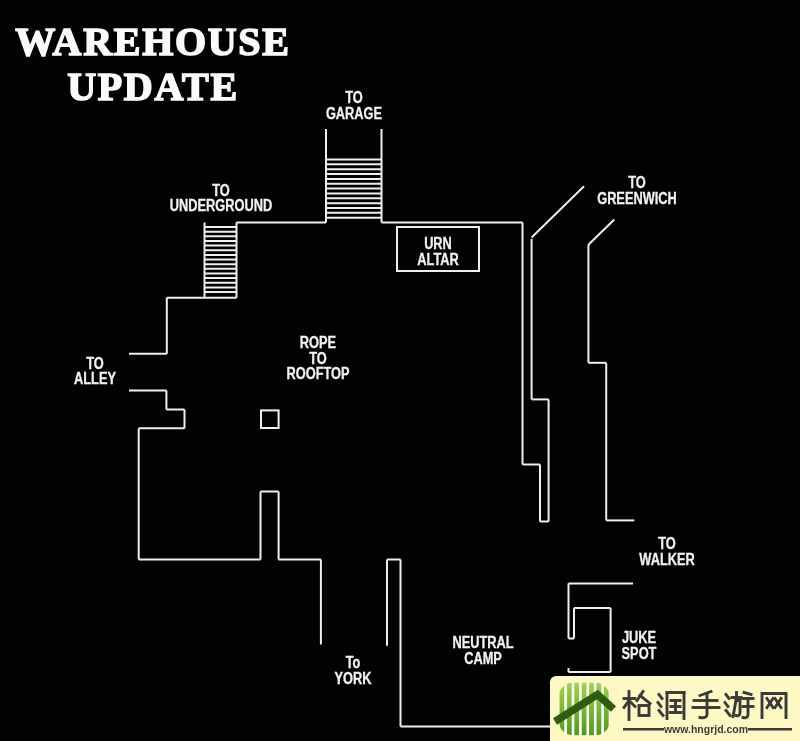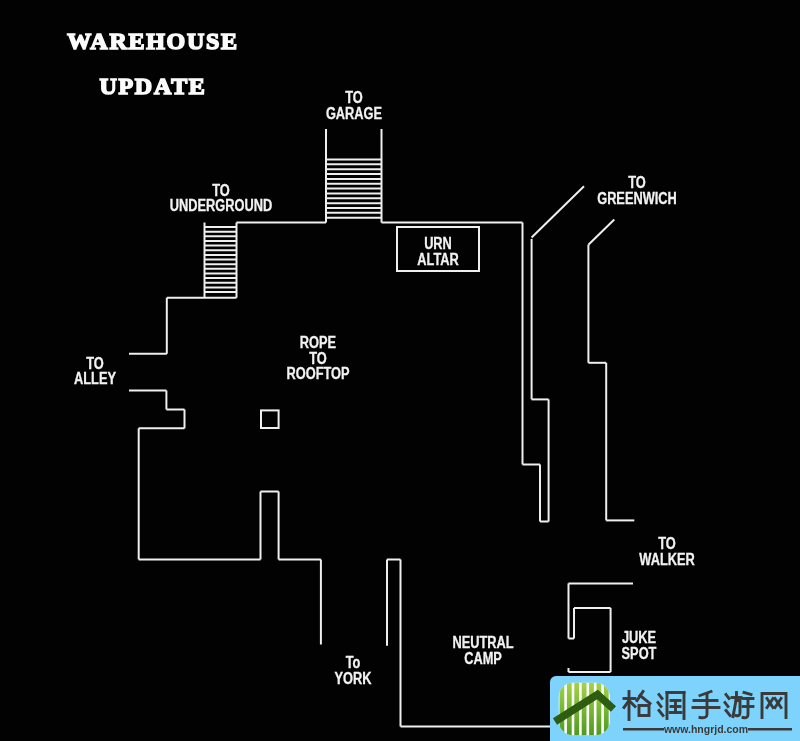--- a/index.html
+++ b/index.html
@@ -1,20 +1,20 @@
 <!DOCTYPE html>
 <html><head>
 <meta charset="utf-8">
 <style>
 html,body{margin:0;padding:0;background:#020202;}
 #stage{position:relative;width:800px;height:741px;background:#020202;overflow:hidden;font-family:"Liberation Sans",sans-serif;}
 .lbl{position:absolute;color:#f2f2f2;font-family:"Liberation Sans",sans-serif;font-weight:bold;font-size:16px;line-height:15.5px;text-align:center;letter-spacing:0px;white-space:pre;transform:translateX(-50%) scaleX(0.8);transform-origin:center top;-webkit-text-stroke:0.3px #f2f2f2;}
-#title{position:absolute;left:153px;top:19px;transform:translateX(-50%);color:#fbfbfb;font-family:"Liberation Serif",serif;font-weight:bold;font-size:24px;line-height:45px;text-align:center;white-space:pre;letter-spacing:1.7px;-webkit-text-stroke:1.6px #fbfbfb;}
+#title{position:absolute;left:153px;top:19px;transform:translateX(-50%);color:#fbfbfb;font-family:"Liberation Serif",serif;font-weight:bold;font-size:40px;line-height:45px;text-align:center;white-space:pre;letter-spacing:1.7px;-webkit-text-stroke:1.6px #fbfbfb;}
 #urnbox{position:absolute;left:396px;top:226px;width:84px;height:46px;border:2px solid #efefef;box-sizing:border-box;}
-#wm{position:absolute;left:550px;top:676px;width:250px;height:65px;background:#7dd3fc;border-top-left-radius:6px;}
+#wm{position:absolute;left:550px;top:676px;width:250px;height:65px;background:#fef9c3;border-top-left-radius:6px;}
 </style>
 </head>
 <body>
 <div id="stage">
 <svg width="800" height="741" style="position:absolute;left:0;top:0" stroke="#efefef" stroke-width="2" fill="none">
 <line x1="326" y1="129" x2="326" y2="222.5"></line>
 <line x1="381.5" y1="129" x2="381.5" y2="222.5"></line>
 <line x1="326" y1="159.5" x2="381.5" y2="159.5"></line>
 <line x1="326" y1="164.35" x2="381.5" y2="164.35"></line>
 <line x1="326" y1="169.2" x2="381.5" y2="169.2"></line>

